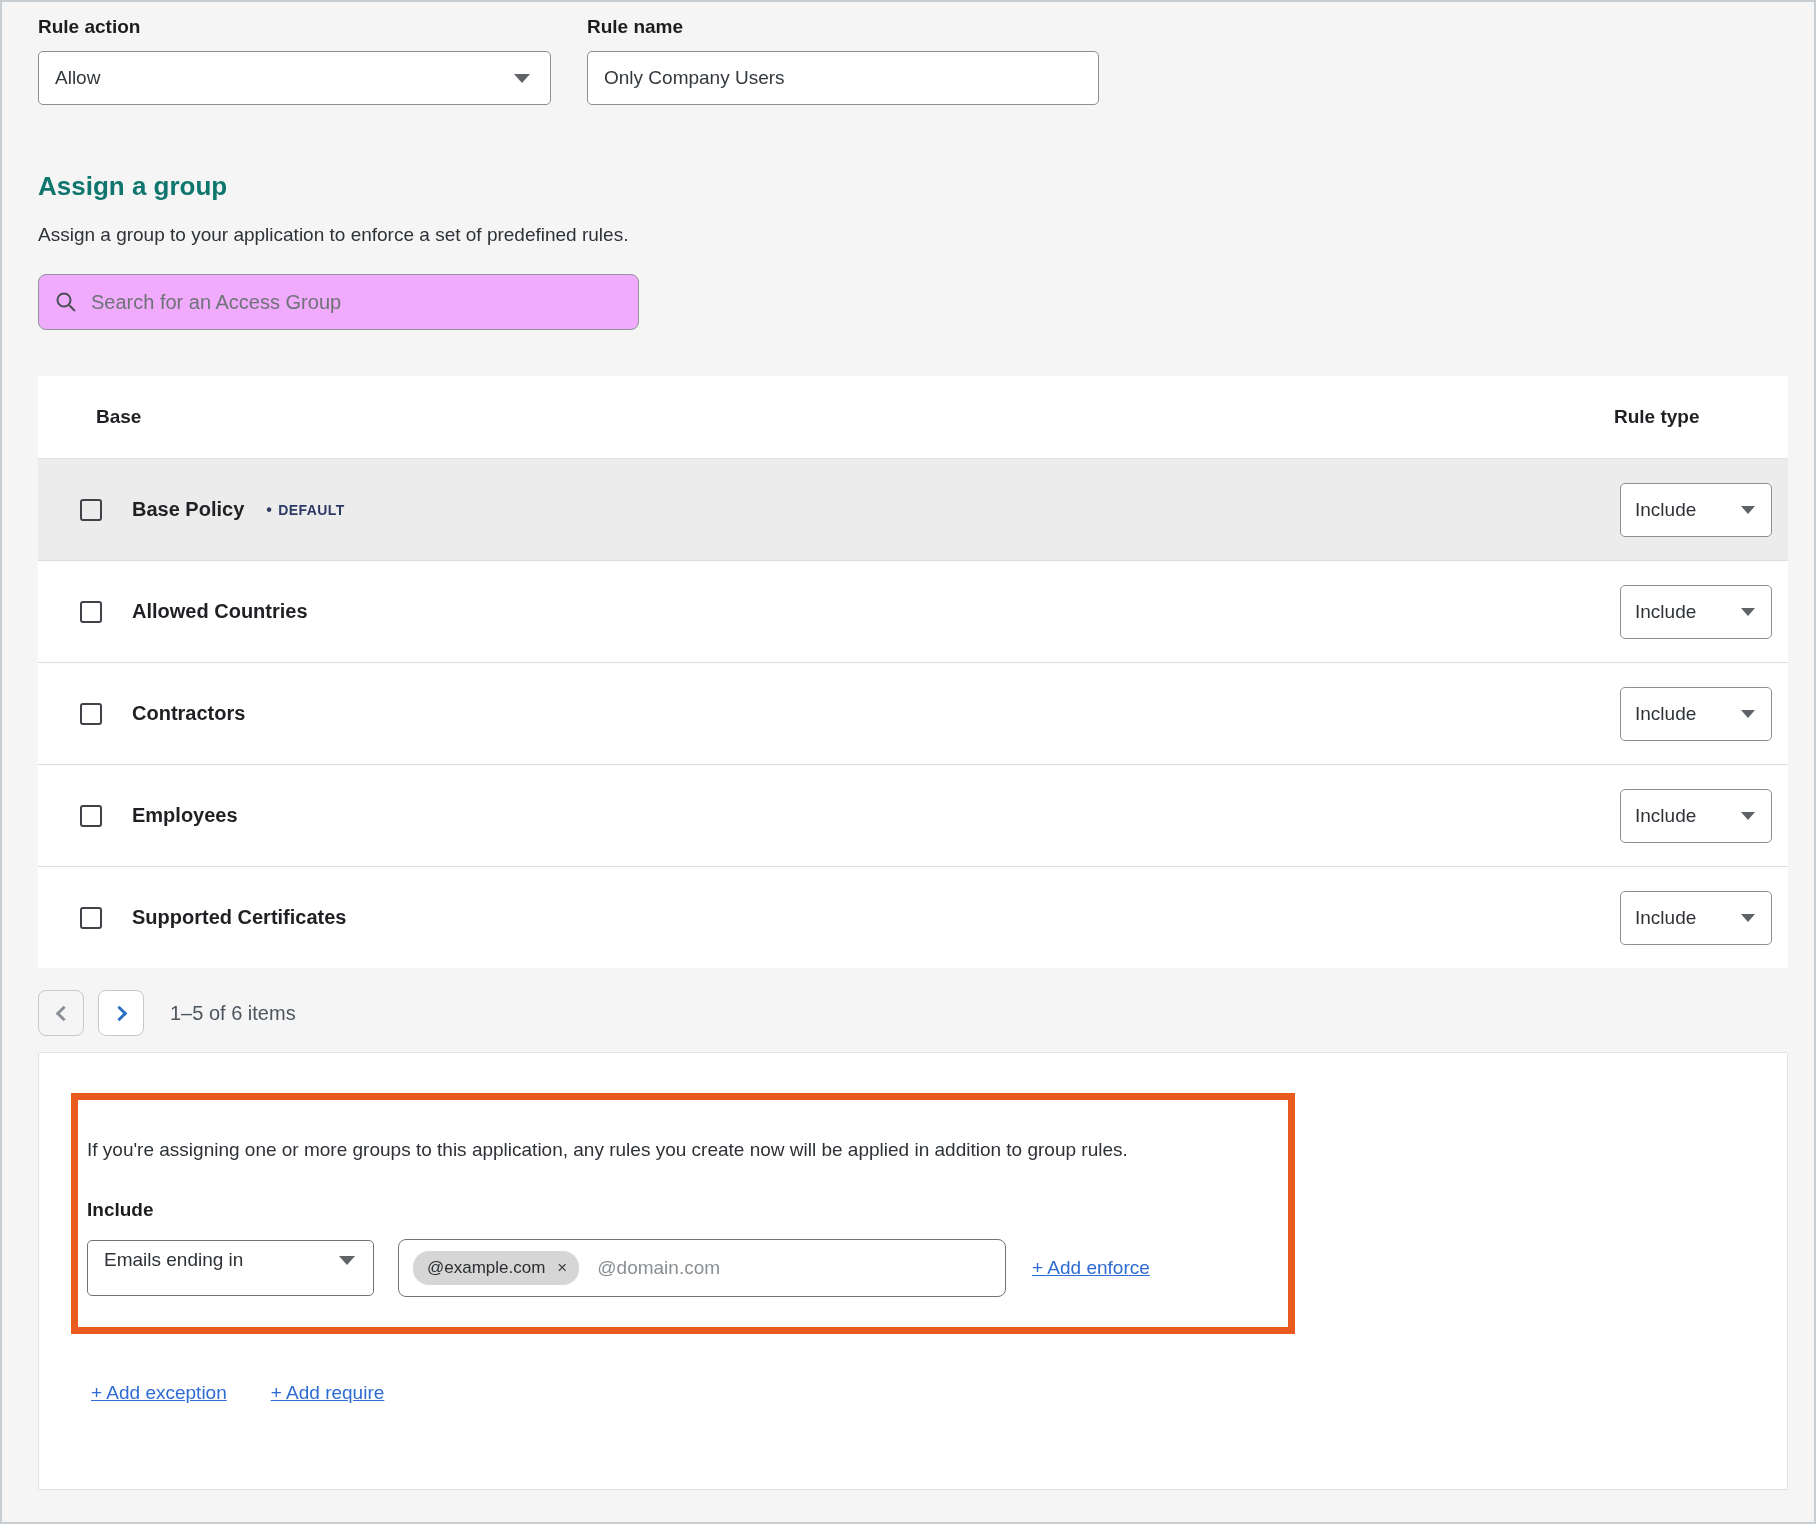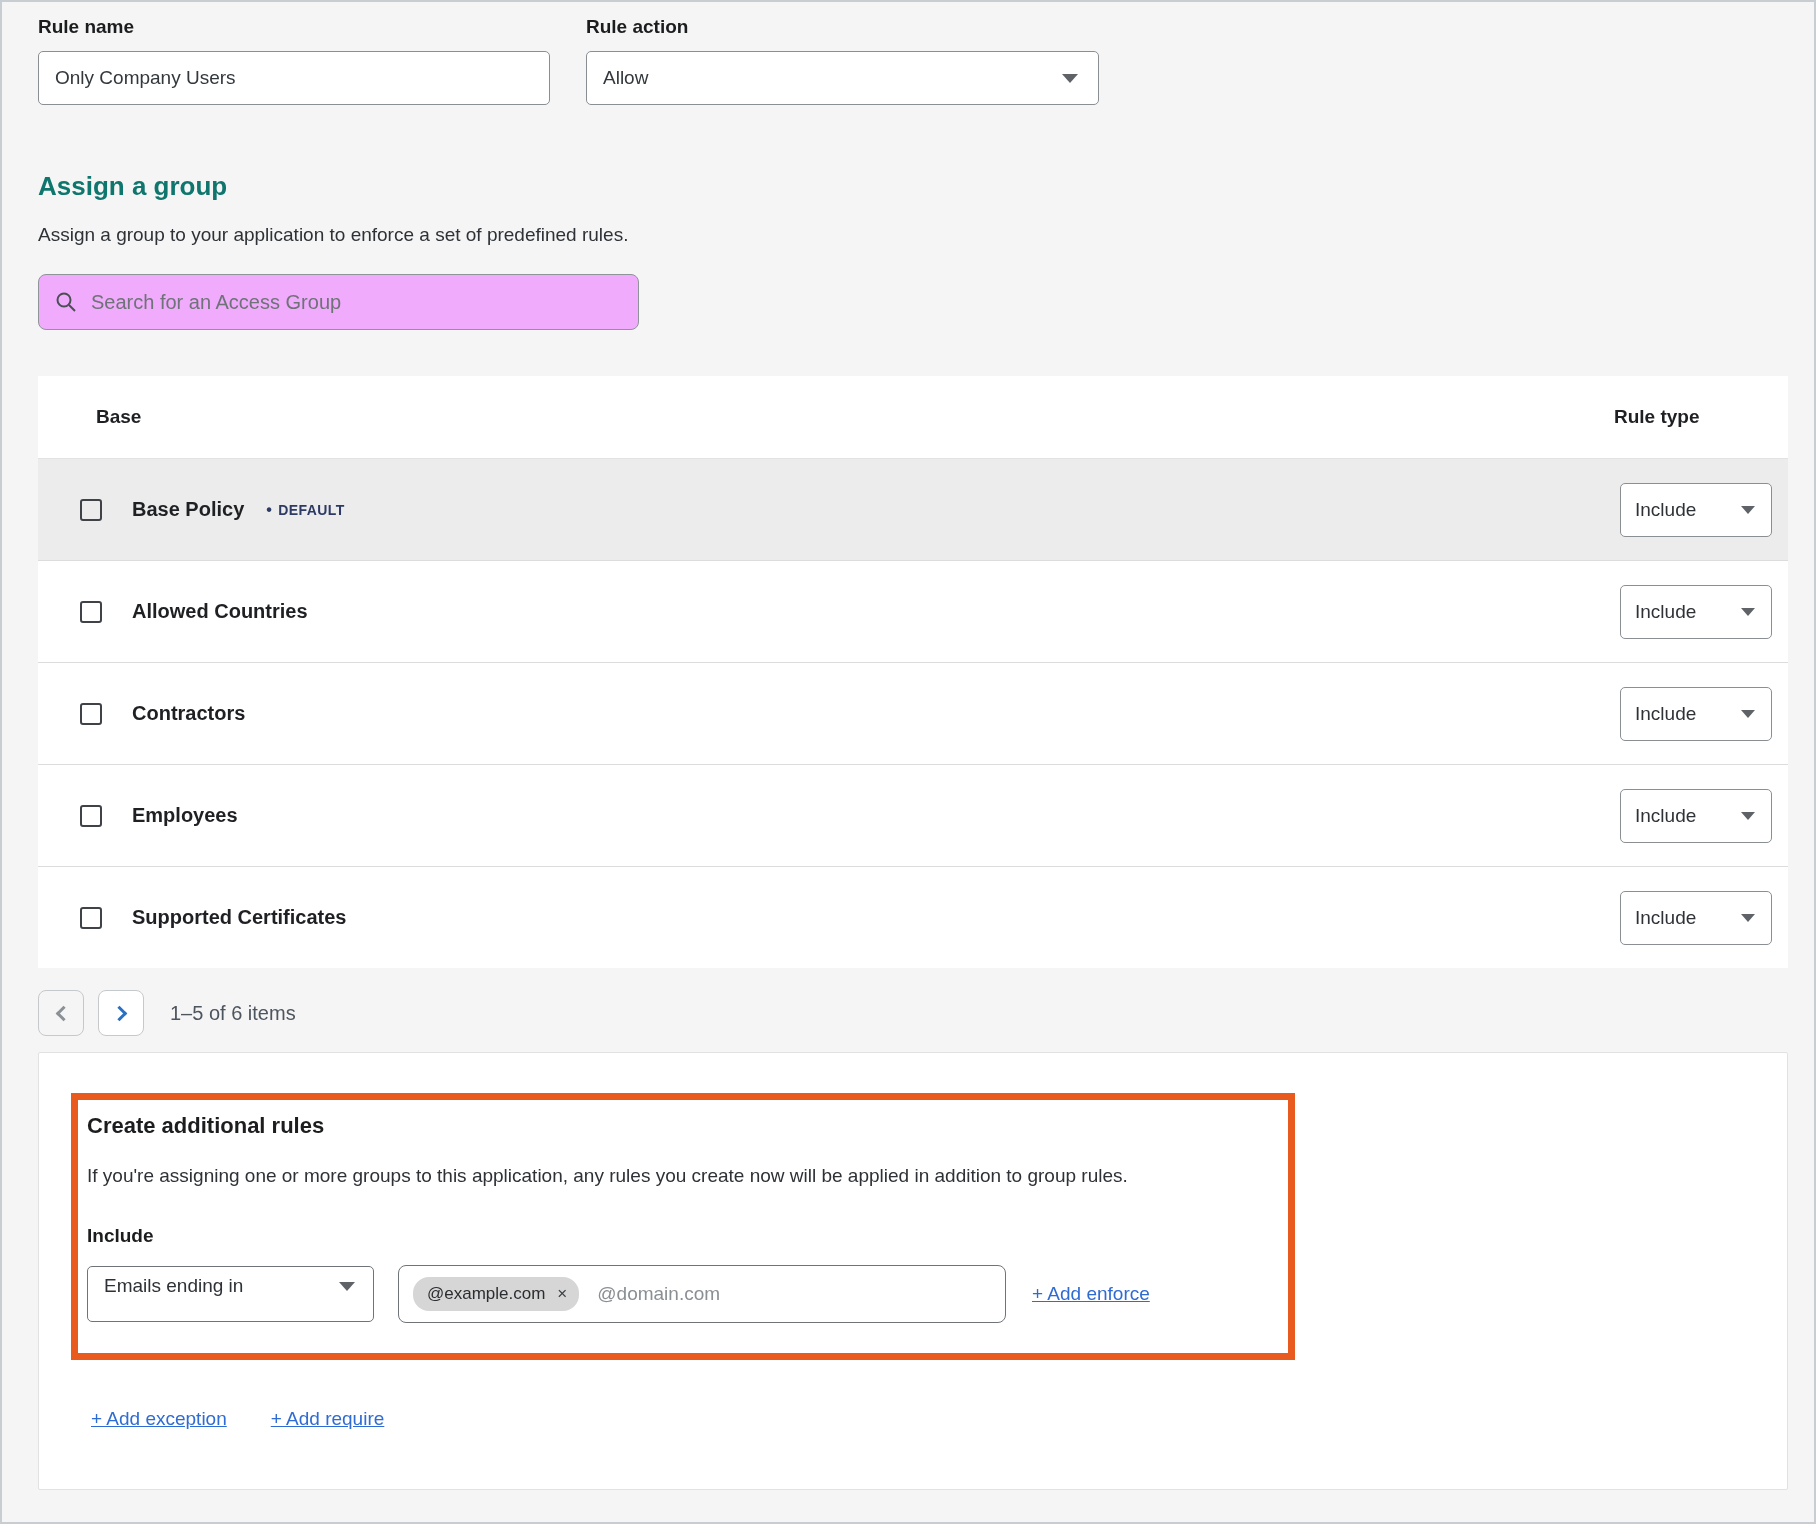--- a/index.html
+++ b/index.html
@@ -137,29 +137,29 @@
   .links-row { margin-top: 48px; display: flex; gap: 44px; padding-left: 20px; }
 </style>
 </head>
 <body>
 
 <div class="frame">
   <div class="content">
 
     <div class="form-row">
       <div class="field">
-        <div class="field-label">Rule name</div>
-        <input class="text-input" type="text" value="Only Company Users" style="">
-      </div>
-      <div class="field">
         <div class="field-label">Rule action</div>
         <div class="select-box">
           <span>Allow</span>
           <span class="caret-down"></span>
         </div>
+      </div>
+      <div class="field">
+        <div class="field-label">Rule name</div>
+        <input class="text-input" type="text" value="Only Company Users" style="">
       </div>
     </div>
 
     <div class="section-title">Assign a group</div>
     <div class="section-desc">Assign a group to your application to enforce a set of predefined rules.</div>
 
     <div class="search-box">
       <svg width="22" height="22" viewBox="0 0 22 22">
         <circle cx="9" cy="9" r="6.5" fill="none" stroke="#4a4f54" stroke-width="2"></circle>
         <line x1="14" y1="14" x2="20" y2="20" stroke="#4a4f54" stroke-width="2"></line>
@@ -233,21 +233,20 @@
         <span class="chev left"></span>
       </div>
       <div class="page-btn next">
         <span class="chev right"></span>
       </div>
       <span class="page-summary">1–5 of 6 items</span>
     </div>
 
     <div class="card">
       <div class="highlight-box">
-        <div class="card-title">Create additional rules</div>
         <div class="card-desc">If you're assigning one or more groups to this application, any rules you create now will be applied in addition to group rules.</div>
         <div class="include-label">Include</div>
         <div class="rule-builder">
           <div class="condition-dd">
             <span>Emails ending in</span>
             <span class="caret-down"></span>
           </div>
           <div class="tag-input">
             <span class="tag-pill">
               <span>@example.com</span>

